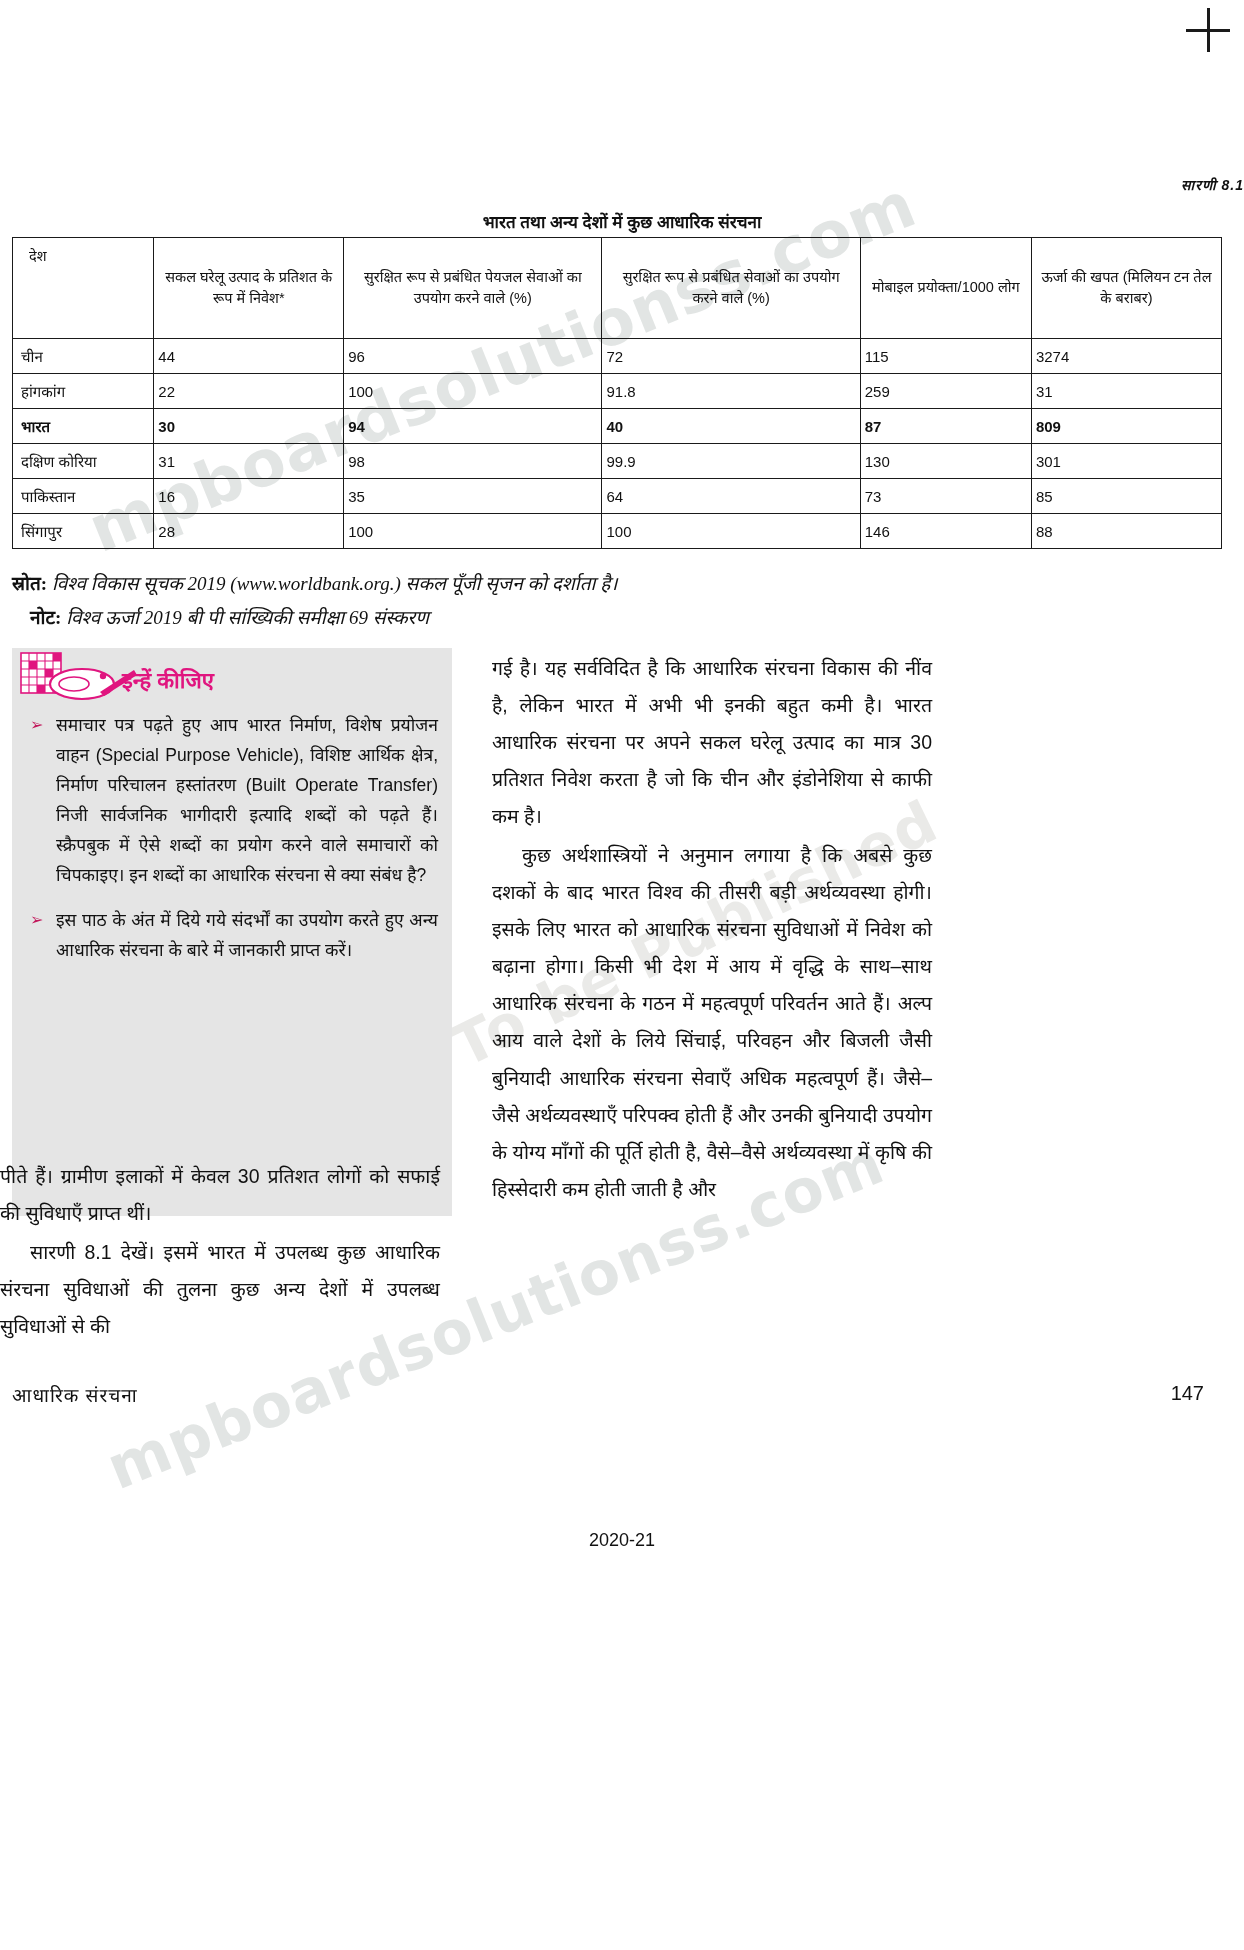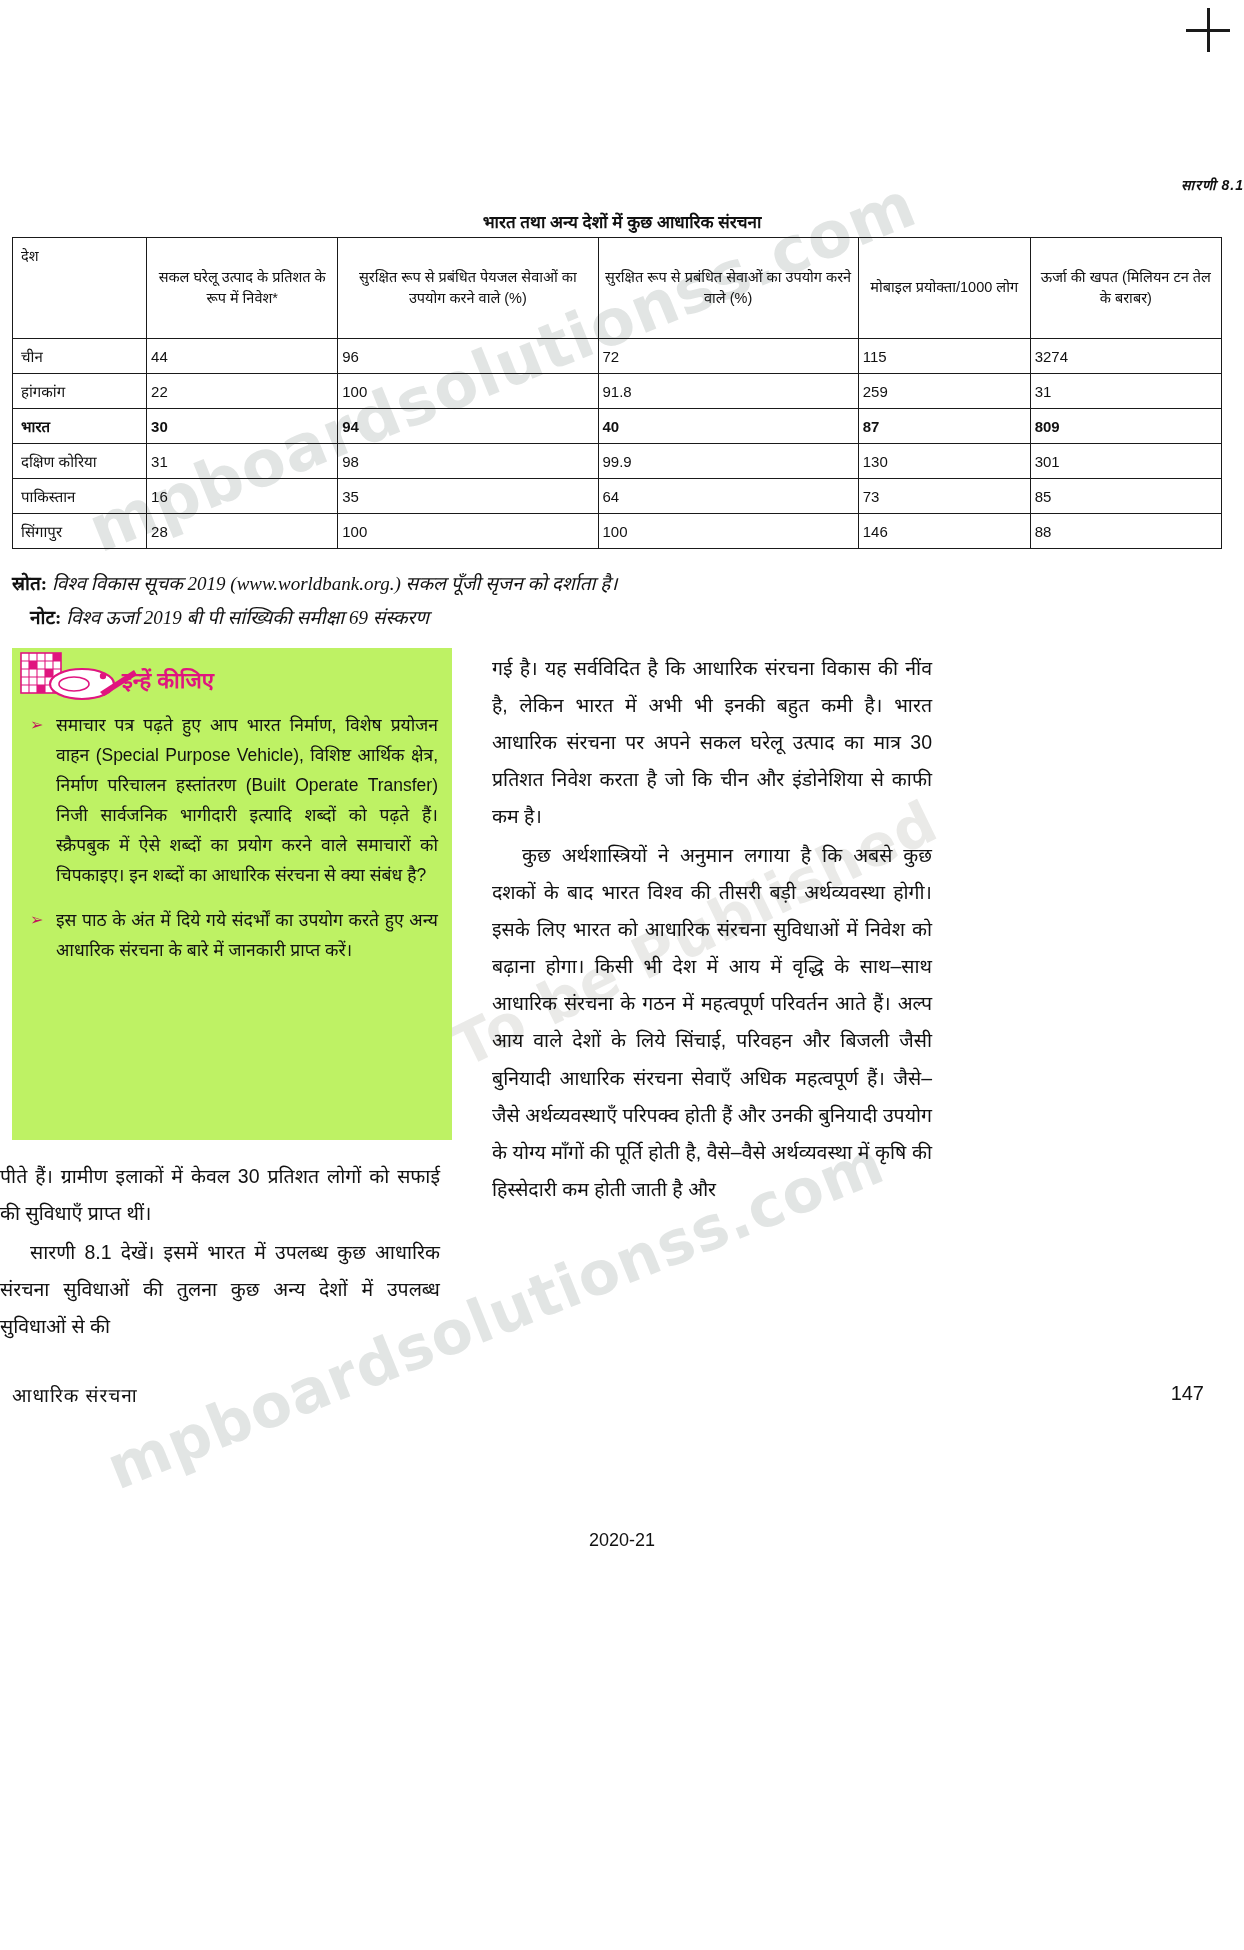--- a/index.html
+++ b/index.html
@@ -108,21 +108,21 @@
     font-size: 14.5px;
     line-height: 1.45;
     text-align: center;
     height: 88px;
     padding: 4px 6px;
   }
   table.data thead th.first {
     text-align: left;
     vertical-align: top;
     padding-top: 8px;
-    padding-left: 8px;
+    padding-left: 16px;
   }
   table.data tbody td {
     height: 30px;
     font-size: 15px;
   }
   table.data tbody td.country {
     text-align: left;
     padding-left: 8px;
     font-size: 15px;
   }
@@ -141,22 +141,22 @@
   .src-note b { font-style: normal; font-weight: 700; }
   .src1 { top: 570px; }
   .src2 { top: 604px; margin-left: 18px; }
 
   
   .activity {
     position: absolute;
     left: 12px;
     top: 648px;
     width: 440px;
-    height: 492px;
-    background: #bef264;
+    height: 568px;
+    background: #e5e5e5;
   }
   .activity-head {
     position: relative;
     height: 62px;
   }
   .act-title {
     position: absolute;
     left: 110px;
     top: 16px;
     font-family: "Liberation Sans", sans-serif;

